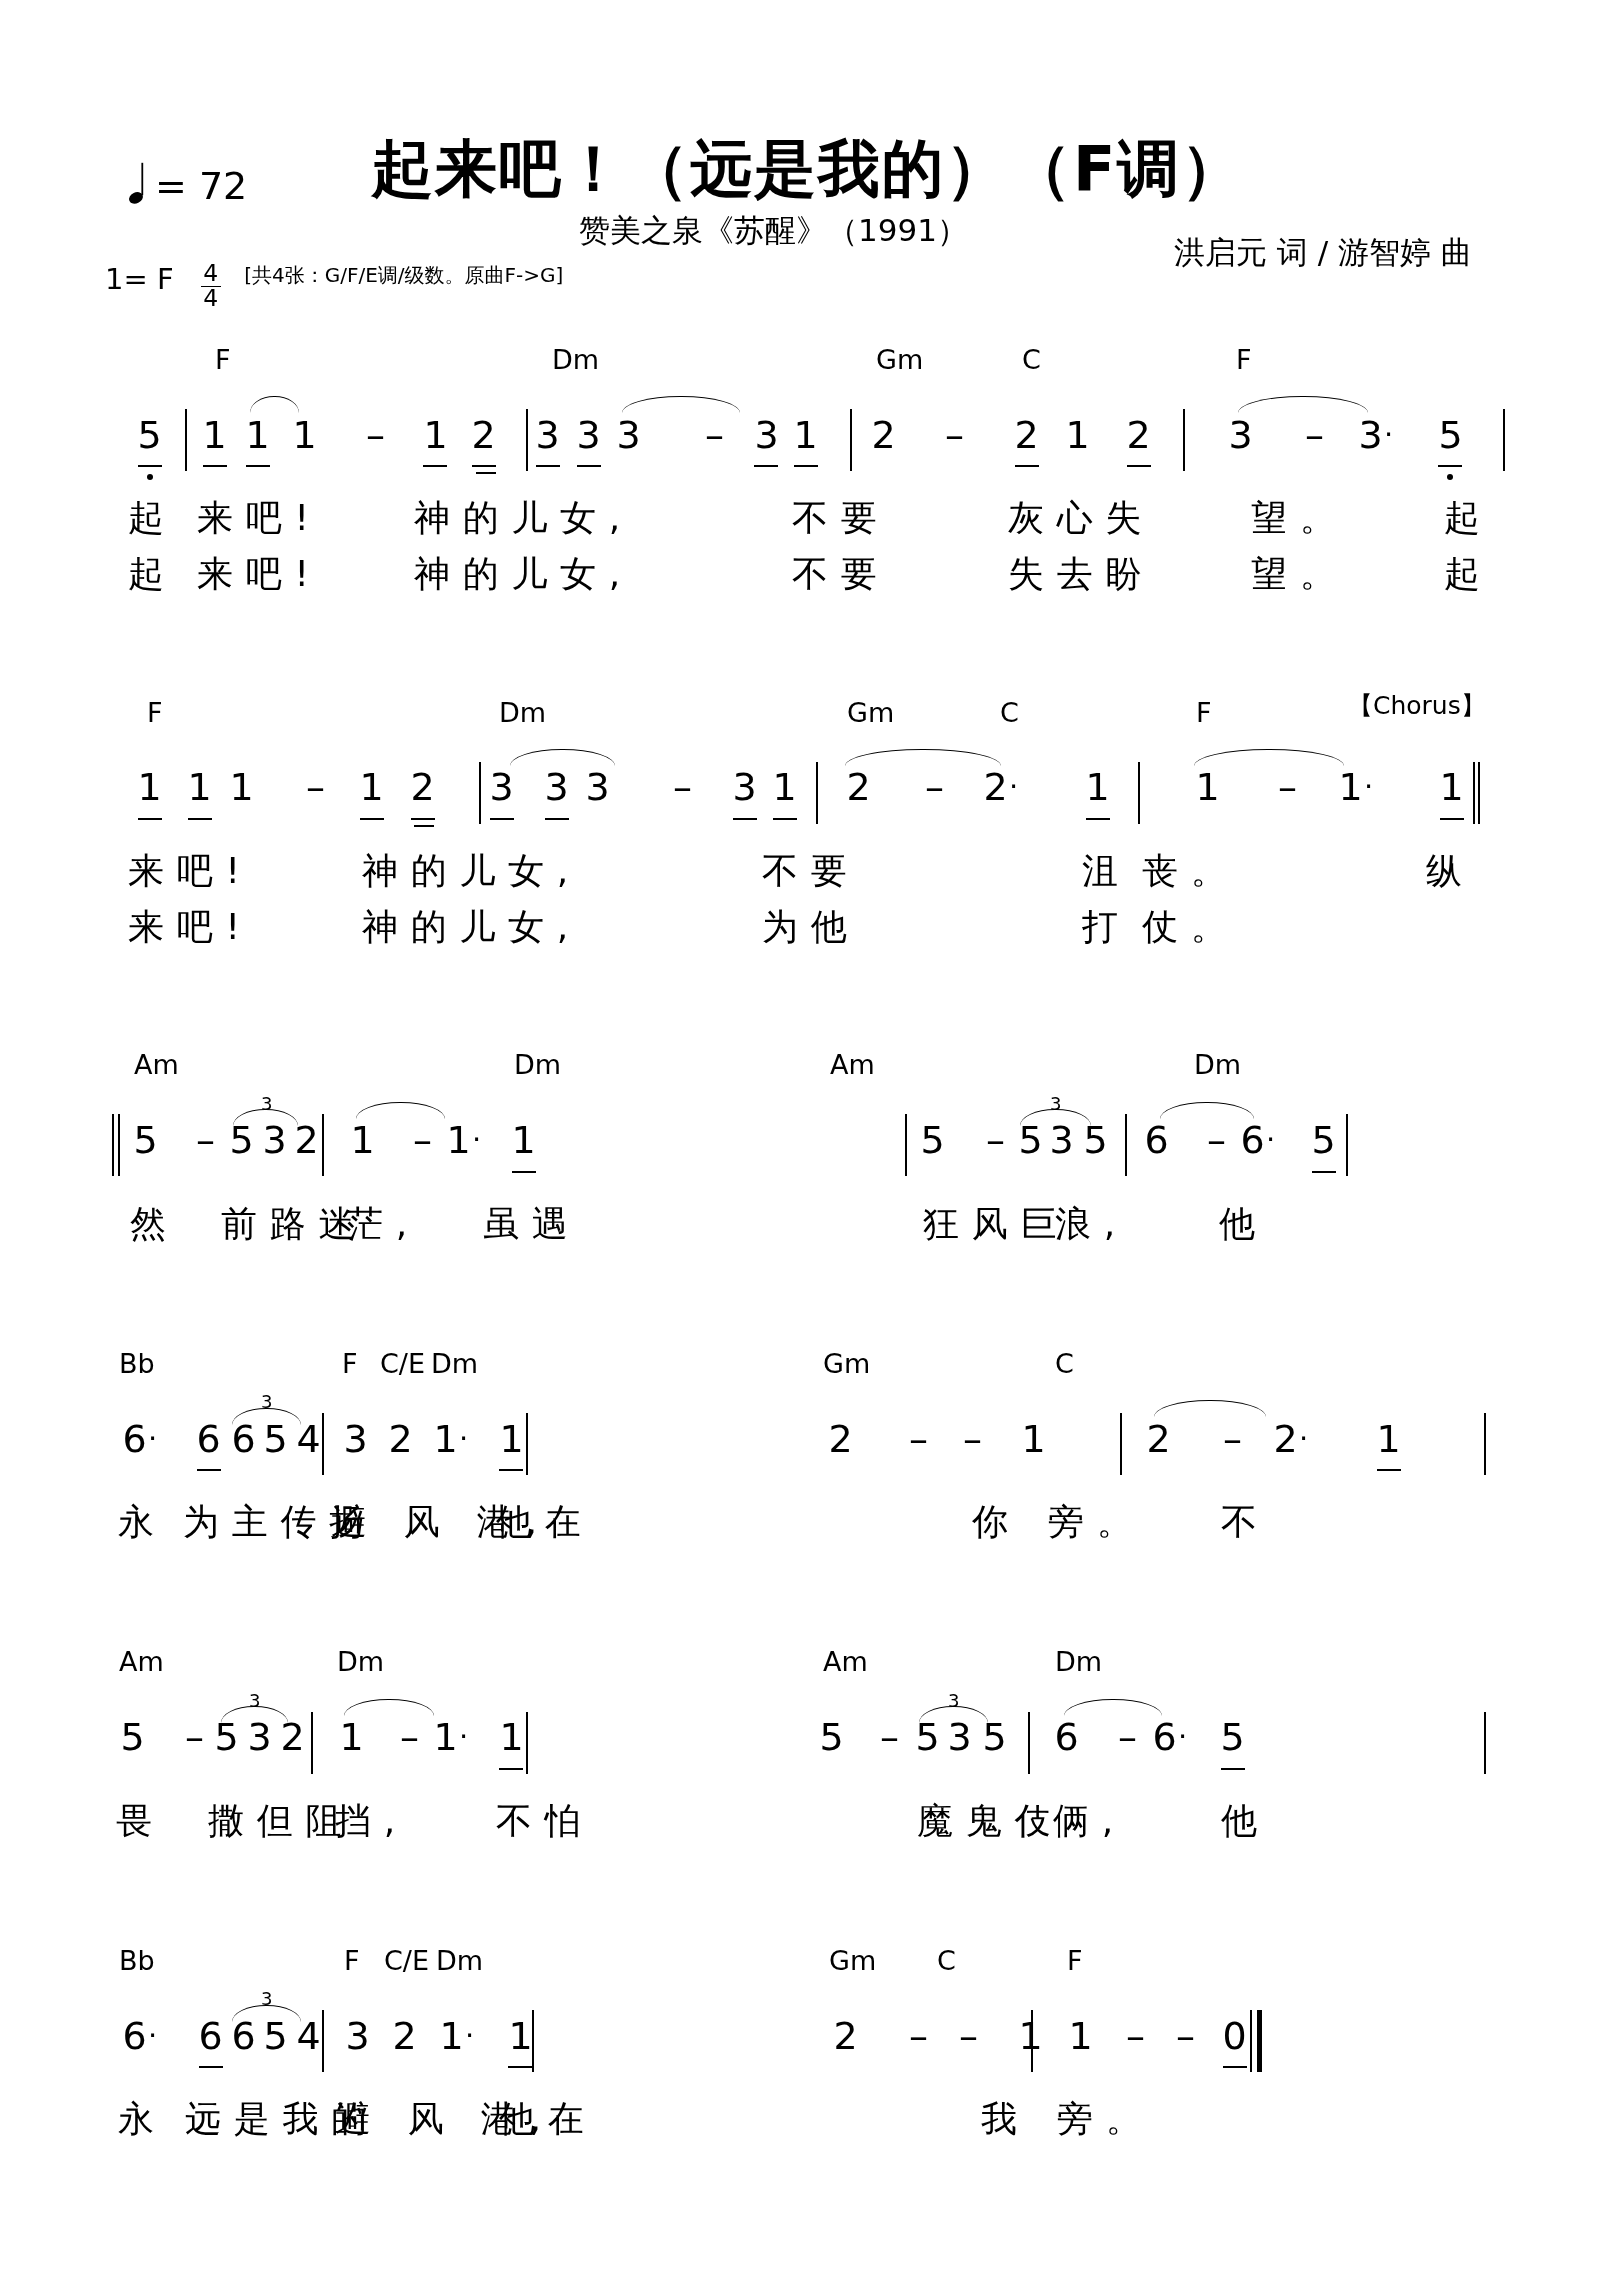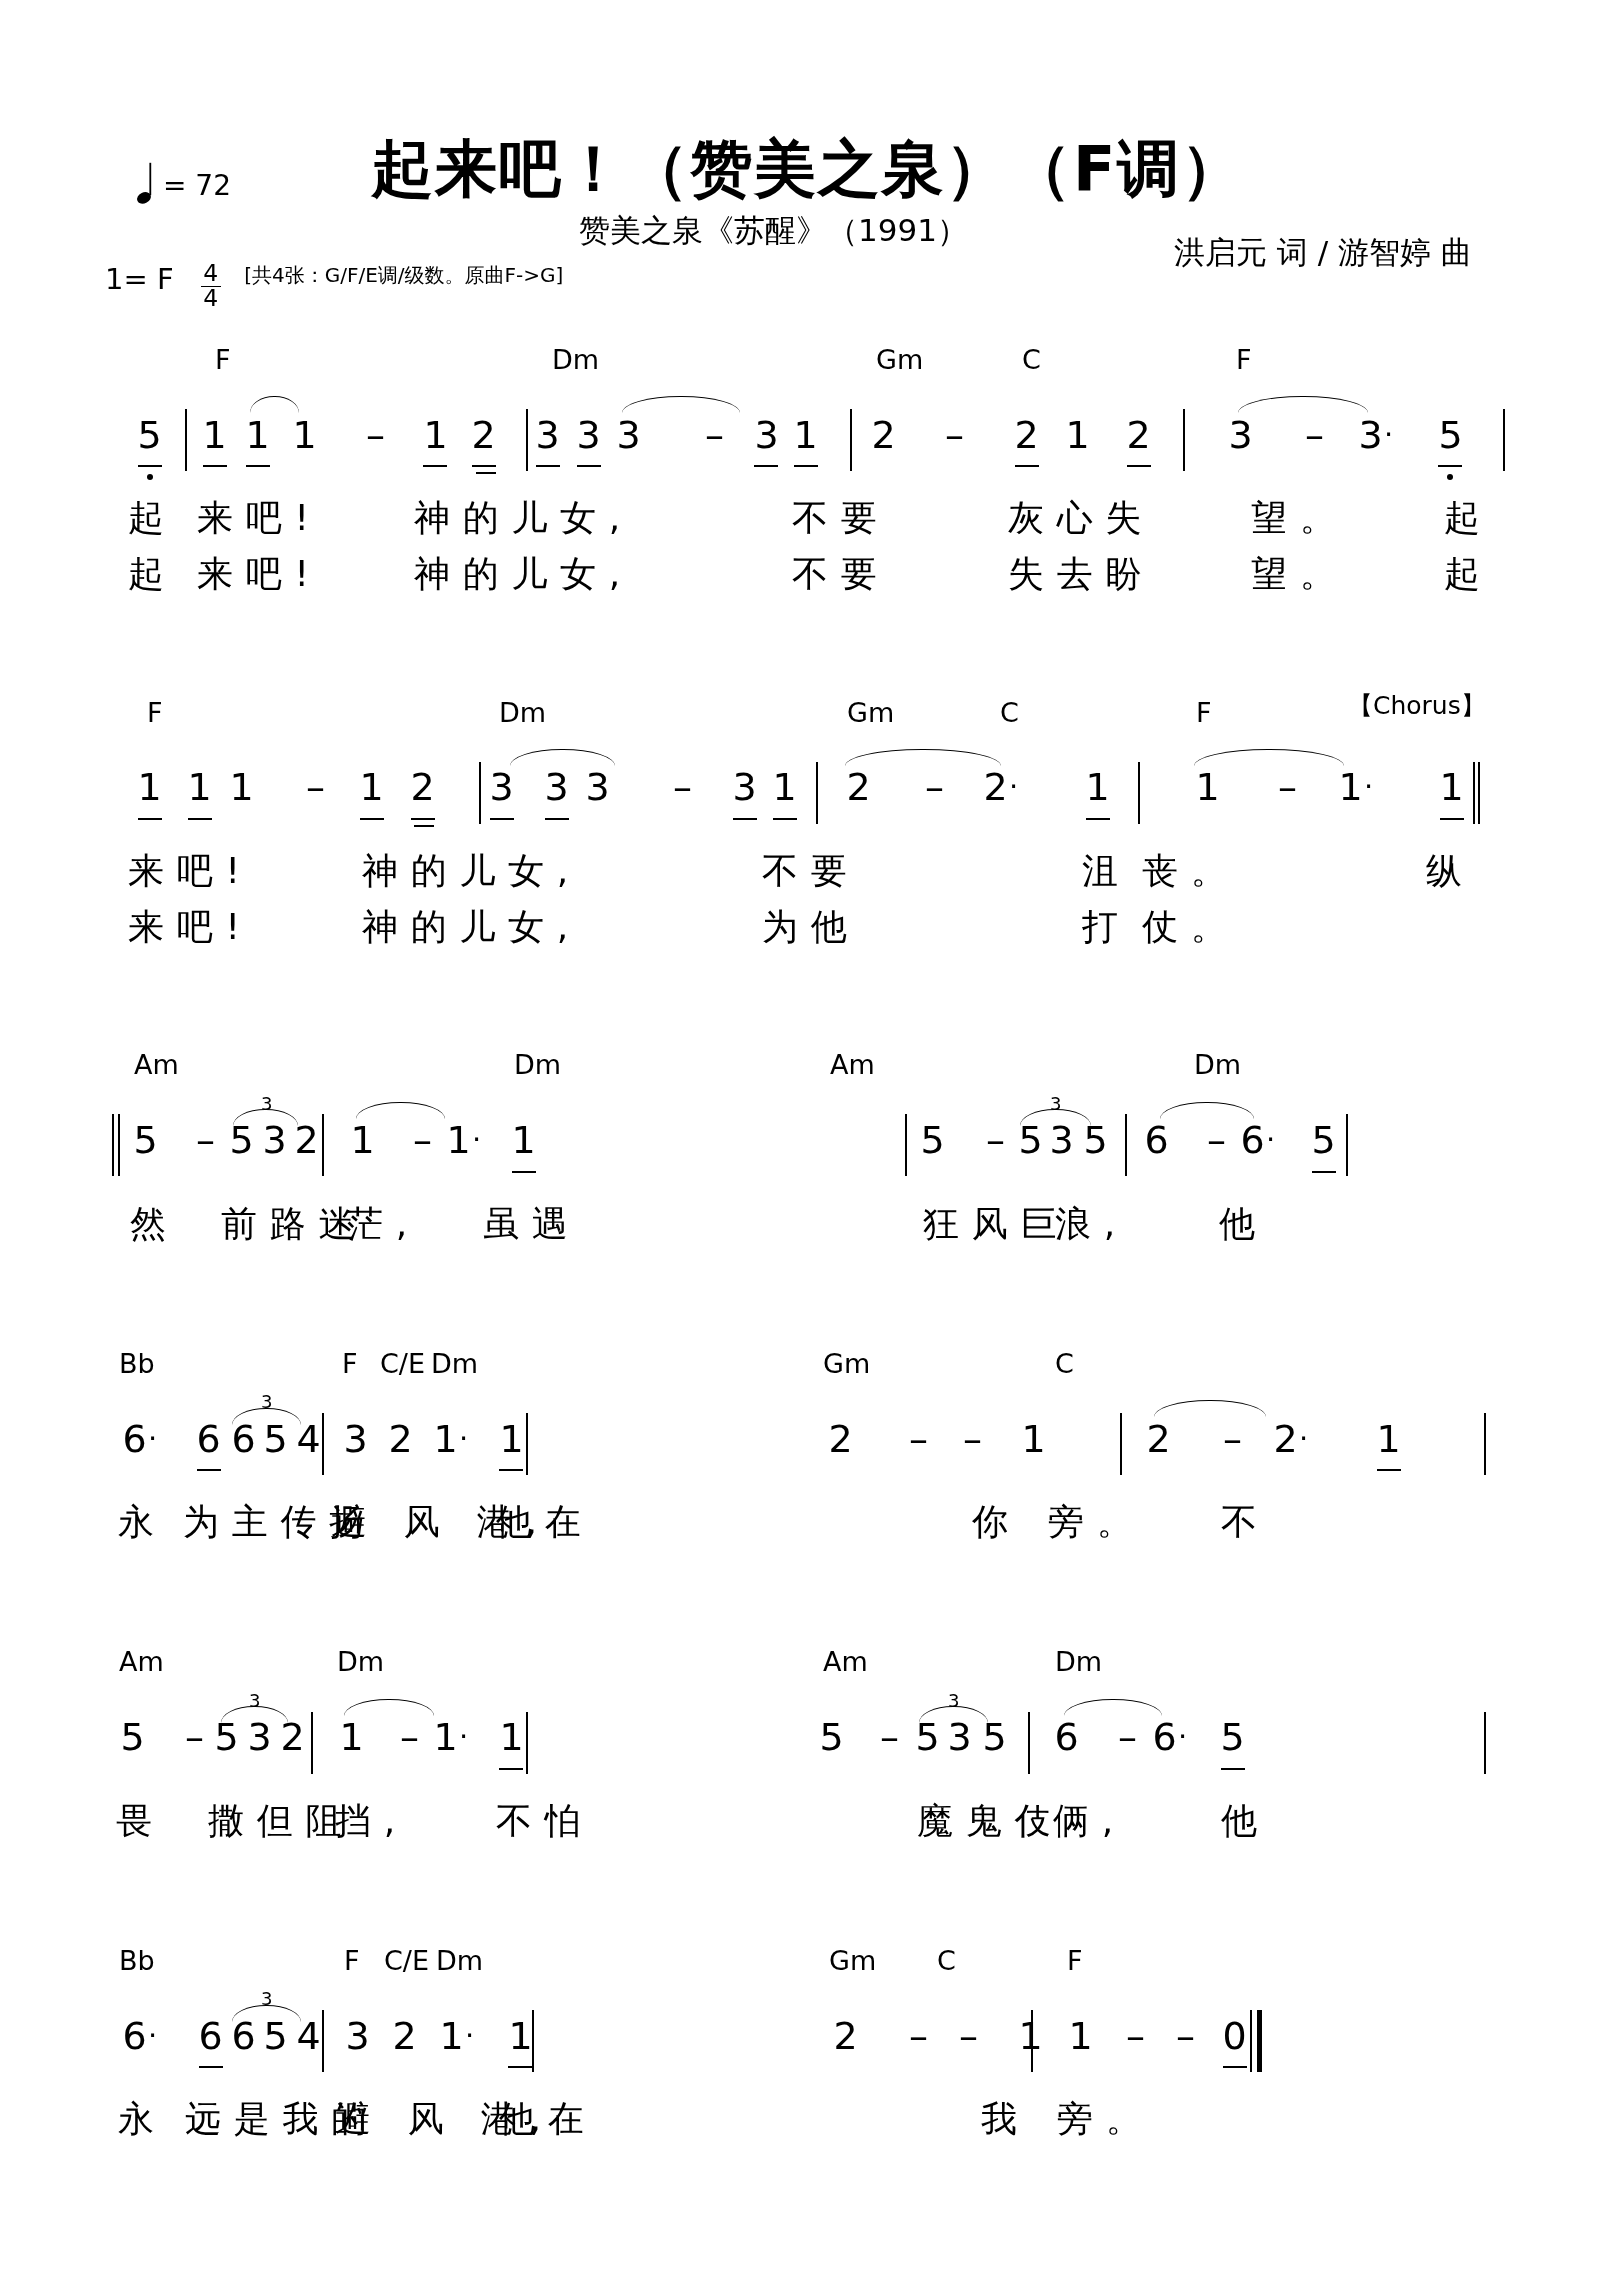--- a/index.html
+++ b/index.html
@@ -1,21 +1,21 @@
 <!DOCTYPE html>
 <html style="font-size:14.5px"><head>
 <meta charset="utf-8">
 <style>
   html, body { margin: 0; padding: 0; background: #ffffff; }
   body { width: 1616px; height: 2285px; position: relative; overflow: hidden;
          font-family: "DejaVu Sans", "Liberation Sans", sans-serif; color: #000; }
   .abs { position: absolute; }
   #title { left: 0; width: 1616px; top: 127px; text-align: center;
            font-size: 62px; font-weight: bold; letter-spacing: 1.8px; }
-  #tempo { left: 134px; top: 161px; font-size: 28px; }
+  #tempo { left: 126px; top: 161px; font-size: 38px; }
   #tempo .note-ico { display: inline-block; vertical-align: middle; margin-right: 9px; }
   #subtitle { left: 579px; top: 210px; font-size: 31px; }
   #credits { left: 1174px; top: 232px; font-size: 31px; }
   #keyline { left: 105px; top: 262px; font-size: 29px; display: flex; }
   #keyline .key { margin-right: 27px; }
   .timesig { display: inline-flex; flex-direction: column; align-items: center;
              font-size: 23.5px; line-height: 23.5px; margin-right: 23.5px; }
   .timesig .bar { width: 20px; height: 1.8px; background: #000; }
   #keynote { font-size: 20px; }
   .chord { position: absolute; font-size: 27px; white-space: nowrap; }
@@ -25,21 +25,21 @@
   .lowdot { position: absolute; width: 6.3px; height: 6.3px; border-radius: 50%; background: #000; }
   .barline { position: absolute; width: 1.8px; height: 62px; background: #000; }
   .slur { position: absolute; border-top: 1.8px solid #000; border-radius: 50% 50% 0 0 / 100% 100% 0 0; height: 16.3px; }
   .triplet { position: absolute; font-size: 18px; }
   .lyric { position: absolute; font-size: 36px; white-space: nowrap; }
   .section-tag { position: absolute; font-size: 25px; }
 </style>
 </head>
 <body>
 
-<div id="title" class="abs">起来吧！（赞美之泉）（F调）</div>
+<div id="title" class="abs">起来吧！（远是我的）（F调）</div>
 
 <div id="tempo" class="abs">
   <span class="note-ico">
     <svg width="20" height="45" viewBox="0 0 22 50">
         <line x1="18" y1="2" x2="18" y2="38" stroke="#000" stroke-width="2"></line>
         <ellipse cx="11" cy="41" rx="8" ry="6" transform="rotate(-25 11 41)" fill="#000"></ellipse>
       </svg>
   </span><span>= 72</span>
 </div>
 

